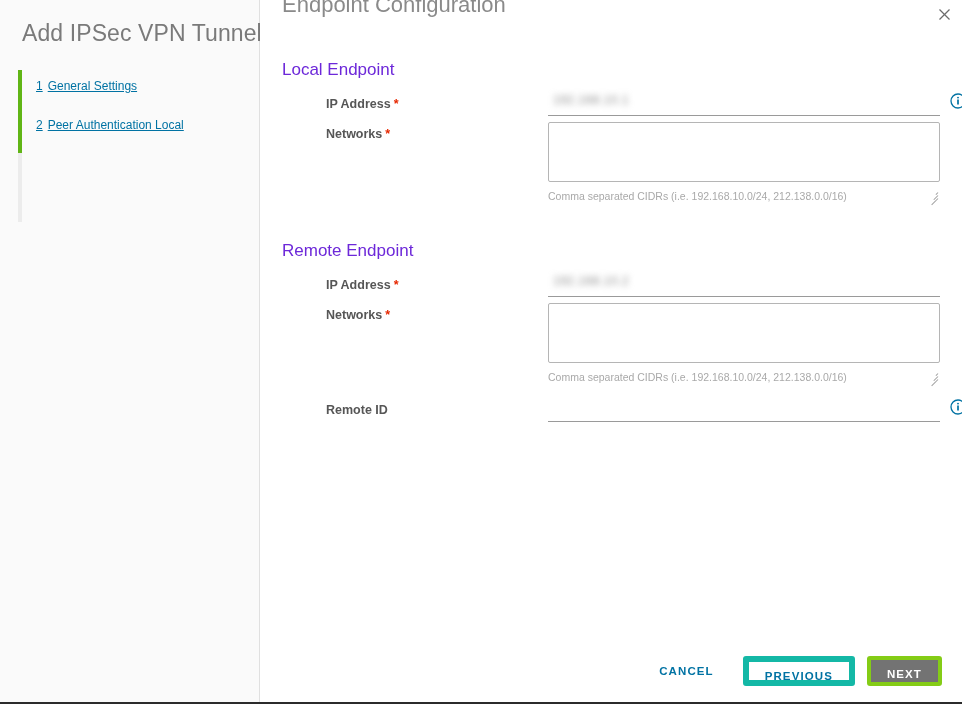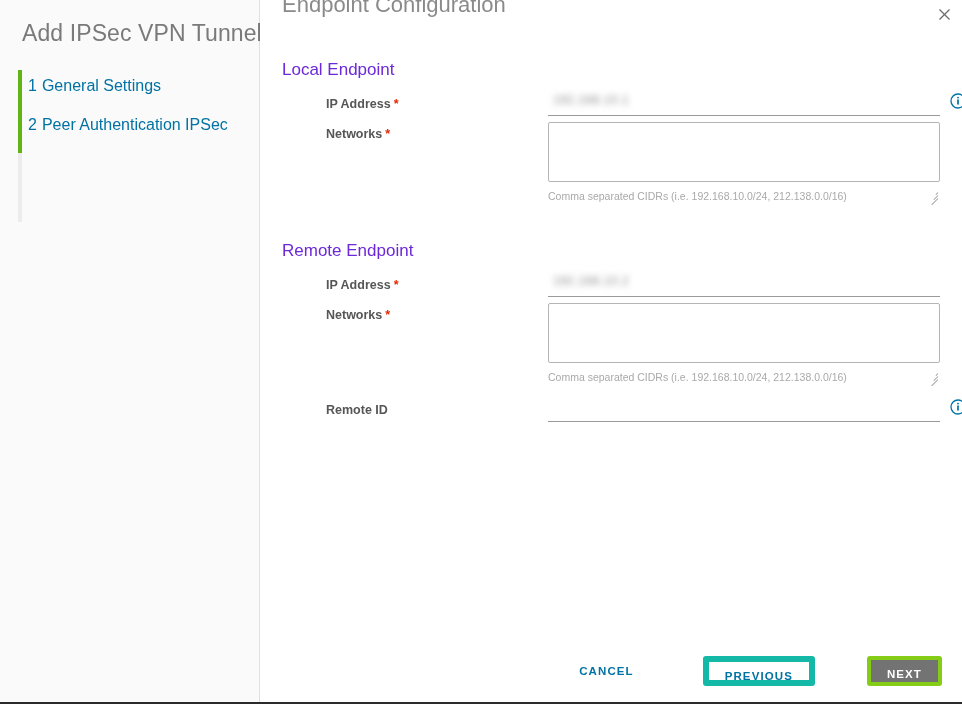--- a/index.html
+++ b/index.html
@@ -63,26 +63,27 @@
     left: 18px;
     top: 0;
     width: 4px;
     height: 83px;
     background: #60b515;
   }
   .step {
     position: relative;
     height: 32px;
     line-height: 32px;
-    padding-left: 28px;
+    padding-left: 36px;
     margin-bottom: 7px;
-    font-size: 16px;
+    font-size: 12px;
     color: #0072a3;
     white-space: nowrap;
     box-sizing: border-box;
+    text-decoration: underline;
   }
   .step .num { margin-right: 5px; }
   .step.current {
     background: #d9e4ea;
     color: #0065ab;
     width: 100%;
   }
   .step.disabled { color: #b3c1c9; }
 
   
@@ -262,21 +263,20 @@
     left: 0;
     right: 0;
     bottom: 0;
     height: 62px;
     display: flex;
     align-items: center;
     justify-content: flex-end;
     padding-right: 20px;
     box-sizing: border-box;
     background: #ffffff;
-    gap: 40px;
   }
   .btn {
     font-family: "Liberation Sans", sans-serif;
     font-size: 11.5px;
     letter-spacing: 1.1px;
     font-weight: bold;
     text-transform: uppercase;
     border-radius: 3px;
     cursor: pointer;
     height: 30px;
@@ -312,21 +312,21 @@
 
     <div class="steps">
       <div class="rail"></div>
       <div class="rail-progress"></div>
 
       <div class="step">
         <span class="num">1</span><span>General Settings</span>
       </div>
 
       <div class="step">
-        <span class="num">2</span><span>Peer Authentication IPSec</span>
+        <span class="num">2</span><span>Peer Authentication Local</span>
       </div>
 
 
     </div>
   </div>
 
   <div class="main">
 
     <div class="panel-title">Endpoint Configuration</div>
 

